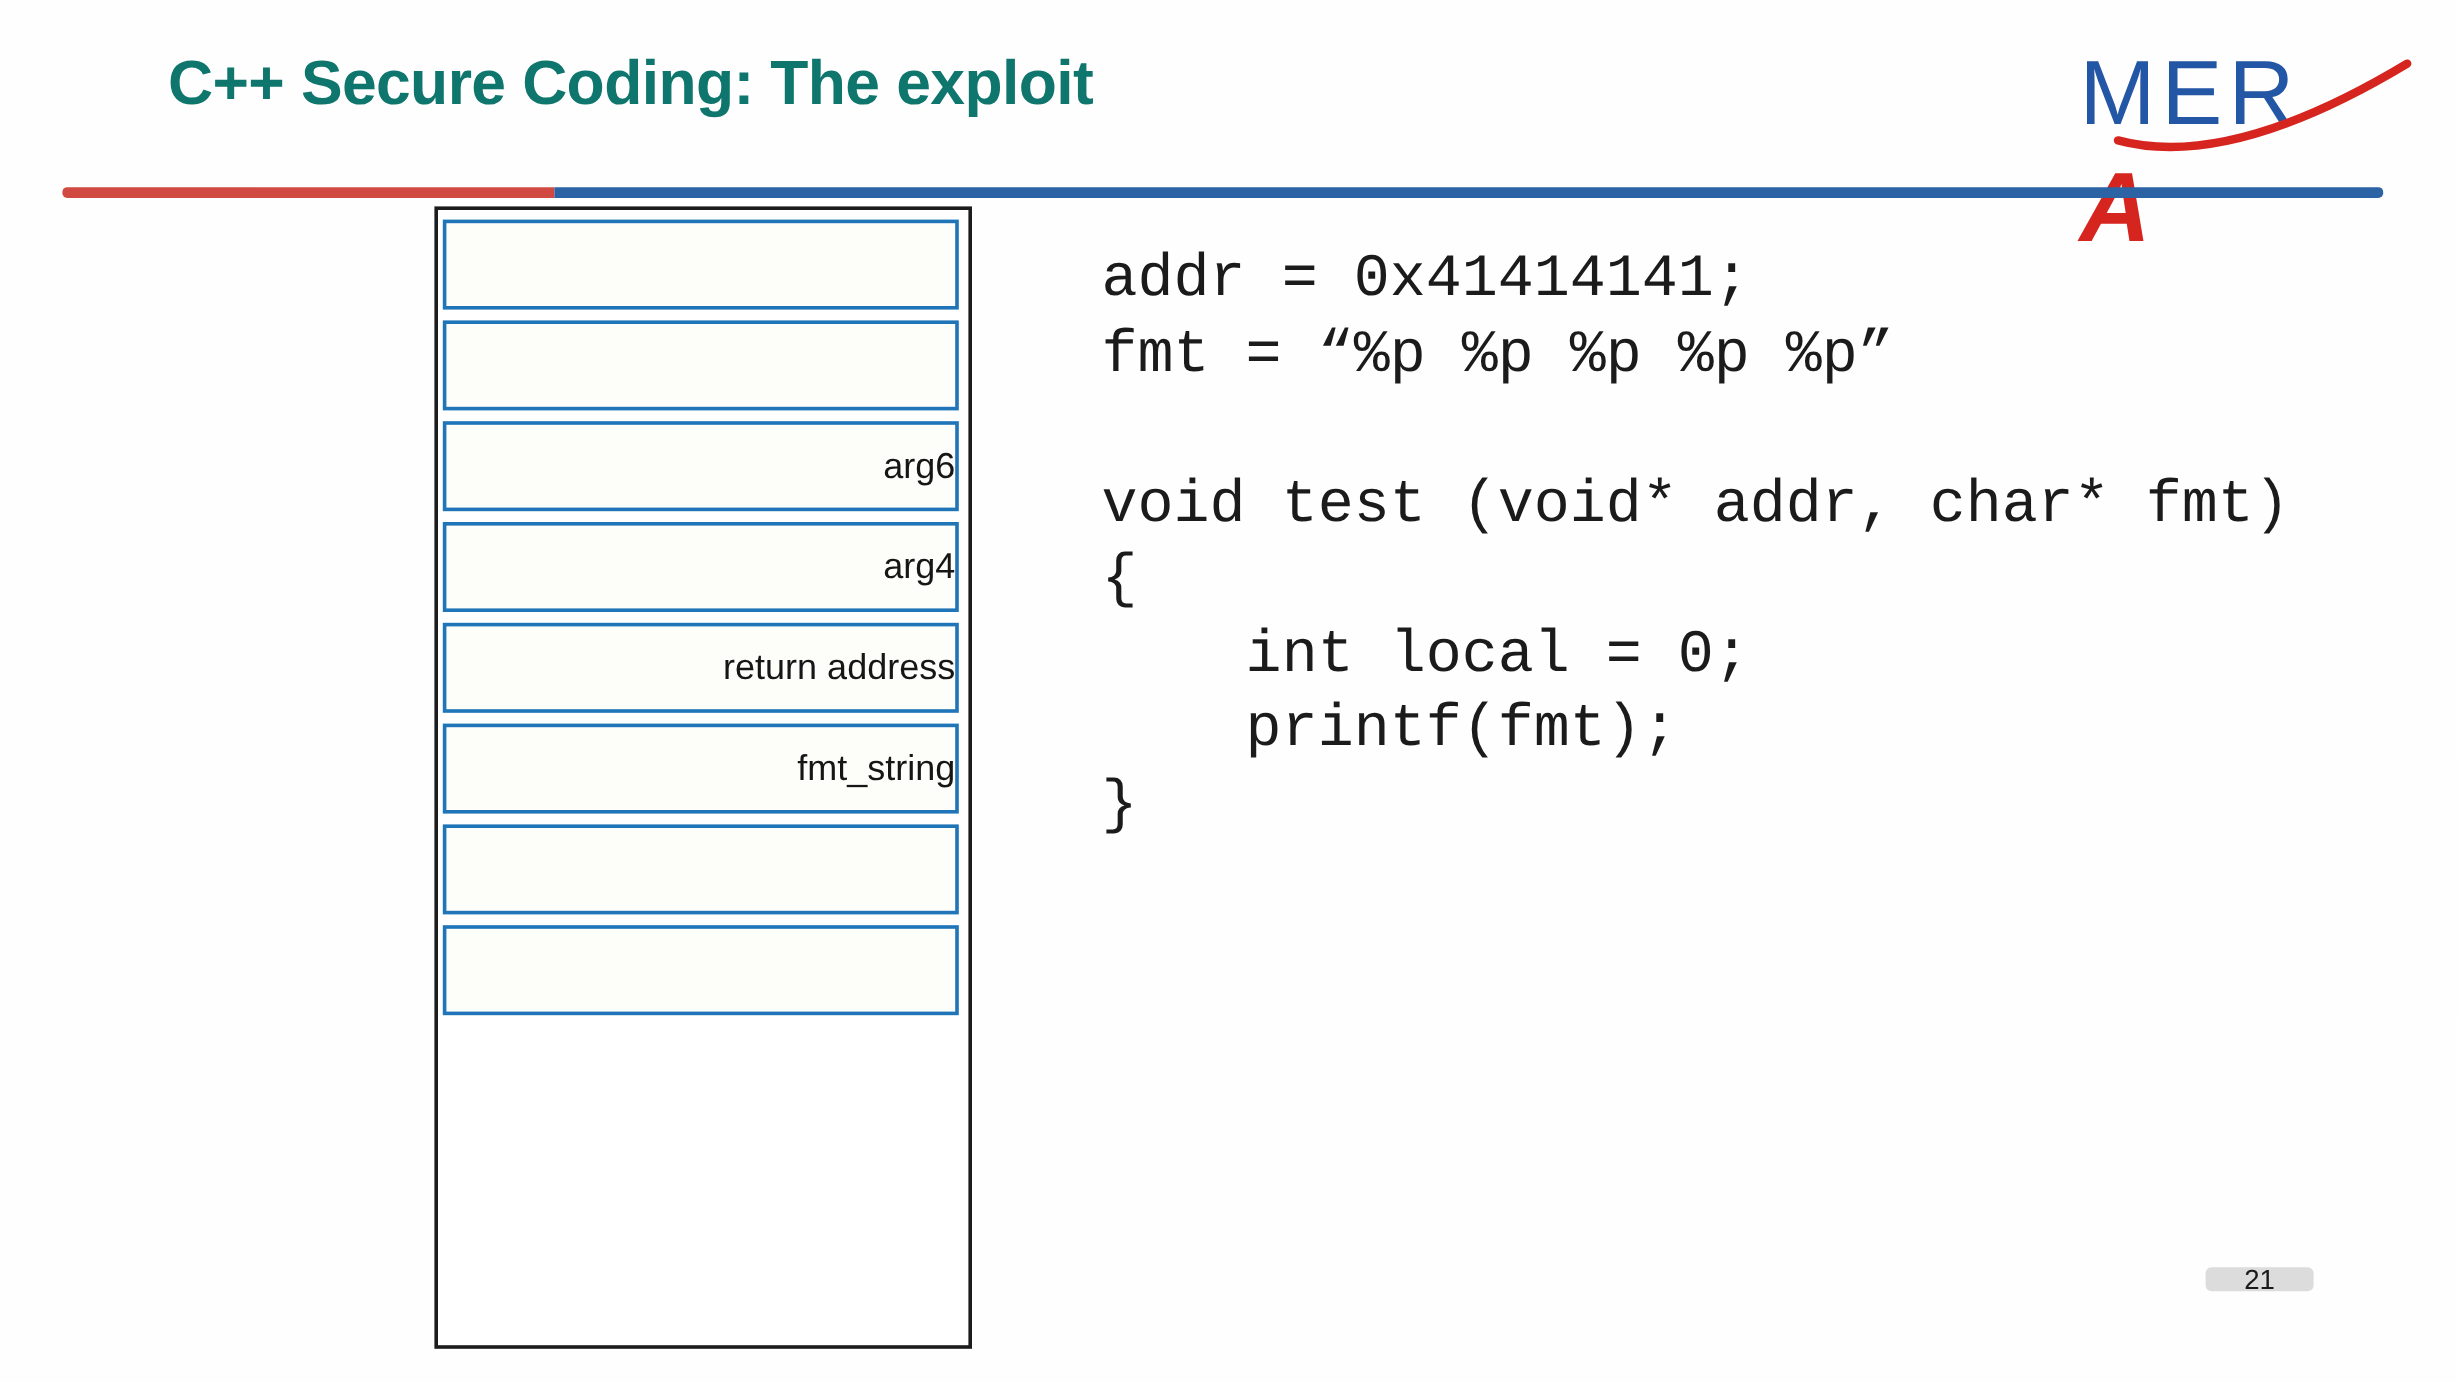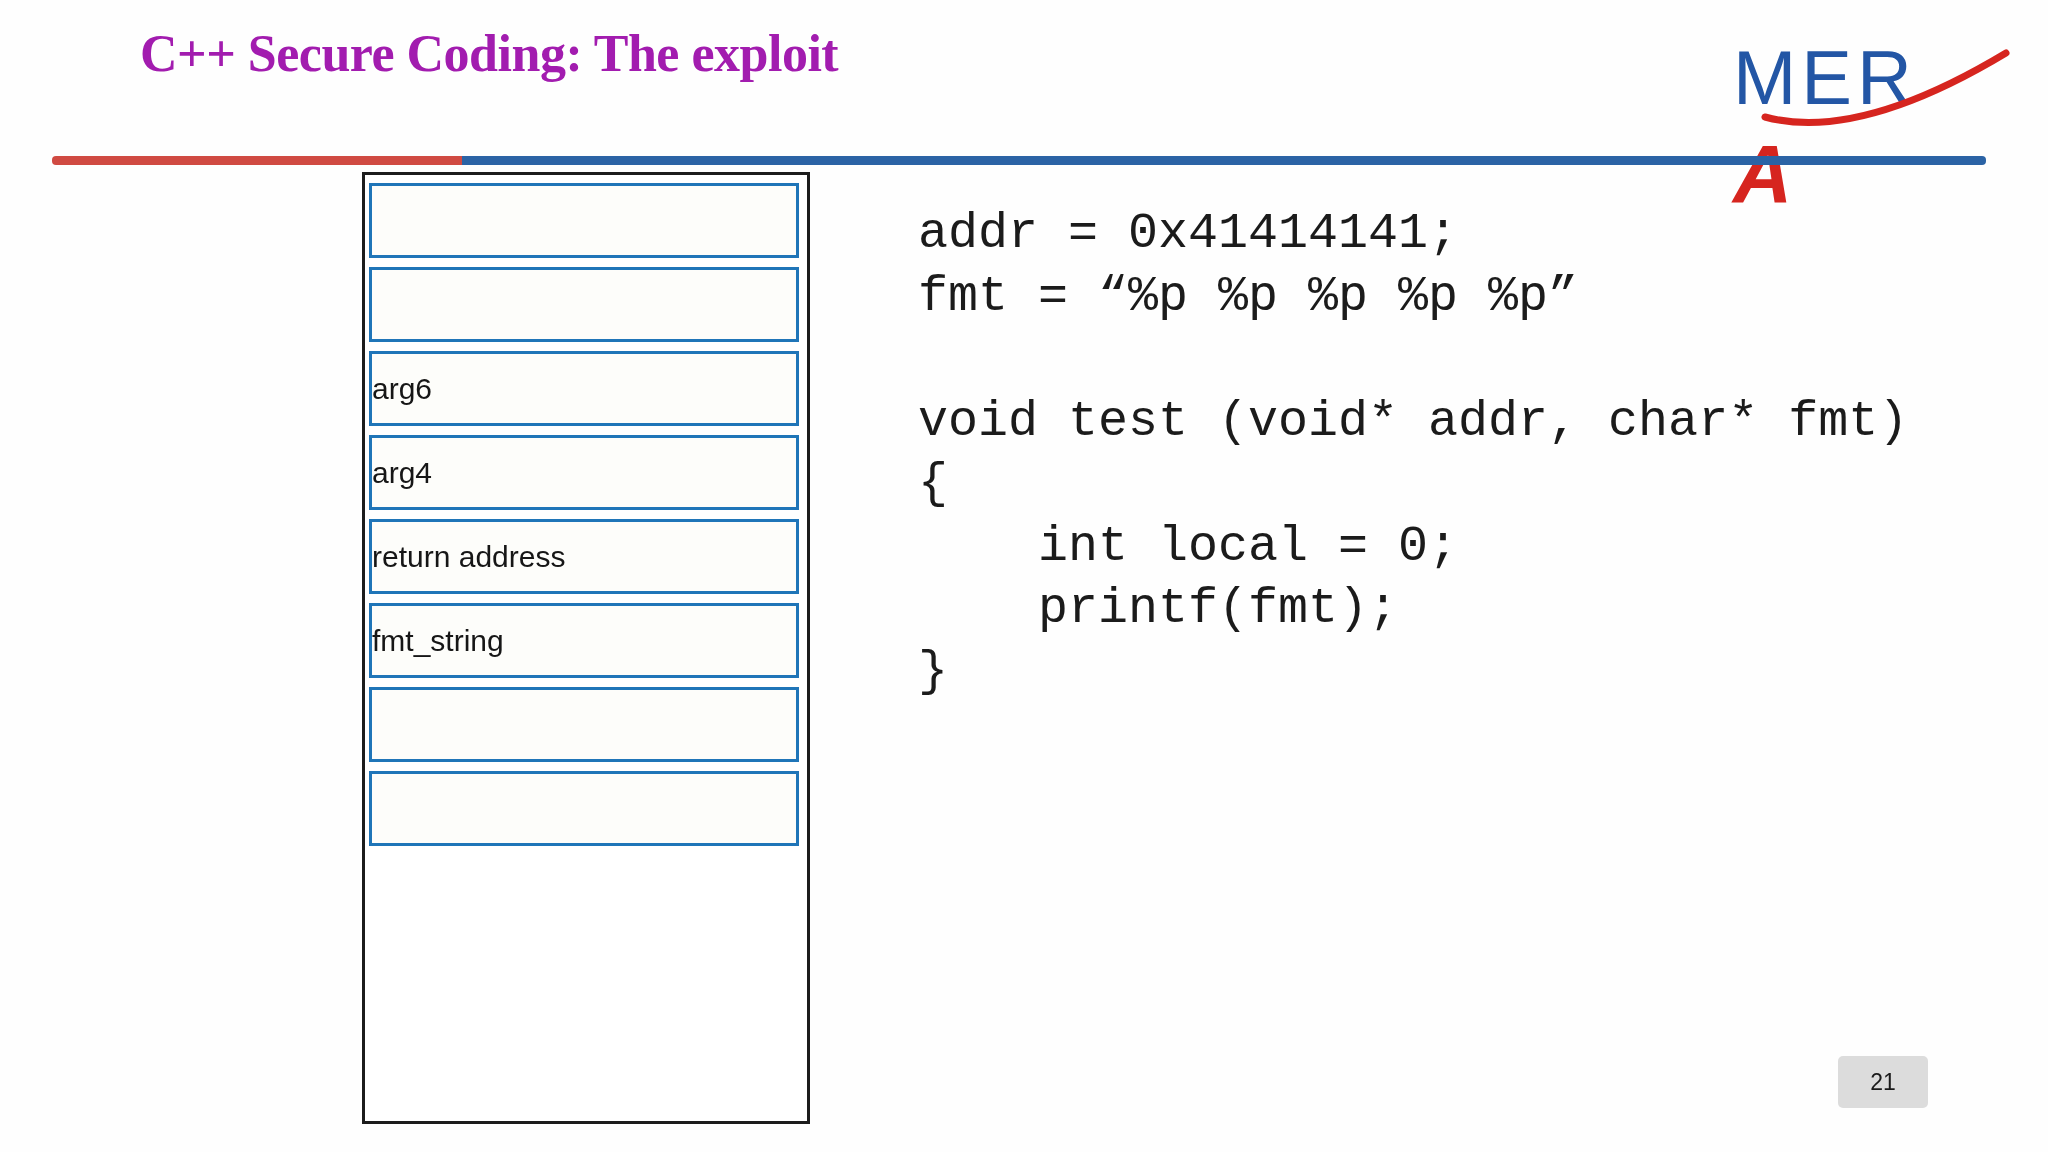--- a/index.html
+++ b/index.html
@@ -2,23 +2,23 @@
 <html style="--divider-red: #d04a42; --divider-blue: #2b63a5; --box-border-blue: #1f75b8; --outer-border: #1c1c1c; --cell-fill: #fdfdfa; --logo-blue: #2356a5; --logo-red: #d6251f; --badge-bg: #dcdcdc; --code-text: #1b1b1b;"><head>
 <meta charset="utf-8">
 <style>
   html,body{margin:0;padding:0;background:#fff;}
   .slide{
     position:relative;width:2048px;height:1152px;background:#fefefe;
     font-family:"Liberation Sans",sans-serif;color:#111;overflow:hidden;
   }
   
   .title{
-    position:absolute;left:140px;top:24px;margin:0;
-    font-size:52px;font-weight:bold;letter-spacing:-0.5px;color:#a21caf;
-    font-family:Liberation Serif, serif;
+    position:absolute;left:140px;top:40px;margin:0;
+    font-size:52px;font-weight:bold;letter-spacing:-0.5px;color:#0f766e;
+    font-family:Liberation Sans, sans-serif;
   }
   .logo{
     position:absolute;left:1733px;top:30px;width:290px;height:96px;
     display:flex;align-items:baseline;line-height:96px;white-space:nowrap;flex-direction:column;
   }
   .logo .blue-part{
     font-size:76px;letter-spacing:5px;font-weight:400;
     color:var(--logo-blue,#2356a5);
   }
   .logo .red-part{
@@ -32,35 +32,35 @@
   
   .stack-outer{
     position:absolute;left:362px;top:172px;width:448px;height:952px;
     border:3px solid var(--outer-border,#1c1c1c);box-sizing:border-box;
     background:#fff;padding:8px 8px 0 4px;
   }
   .stack-cell{
     height:75px;margin-bottom:9px;box-sizing:border-box;
     border:3px solid var(--box-border-blue,#1f75b8);
     background:var(--cell-fill,#fdfdfa);
-    display:flex;align-items:center;justify-content:flex-start;
+    display:flex;align-items:center;justify-content:flex-end;
   }
   .stack-cell span{
     font-size:30px;color:#161616;font-family:"Liberation Sans",sans-serif;
   }
   
   .code{
     position:absolute;left:918px;top:203px;margin:0;
     font-family:"Liberation Mono","DejaVu Sans Mono",monospace;
     font-size:50px;line-height:62.5px;color:var(--code-text,#1b1b1b);
     white-space:pre;
   }
   
   .badge{
-    position:absolute;left:1838px;top:1056px;width:90px;height:52px;
+    position:absolute;left:1838px;top:1056px;width:90px;height:20px;
     background:var(--badge-bg,#dcdcdc);border-radius:5px;
     display:flex;align-items:center;justify-content:center;
     font-size:23px;color:#1a1a1a;
   }
 </style>
 </head>
 <body>
 
 <div class="slide">
 

